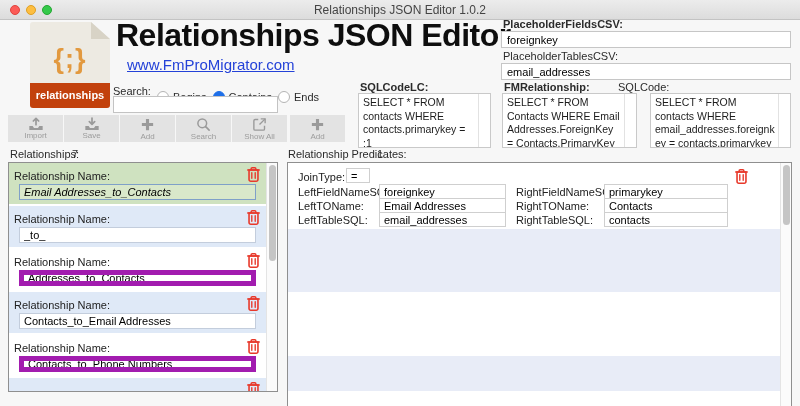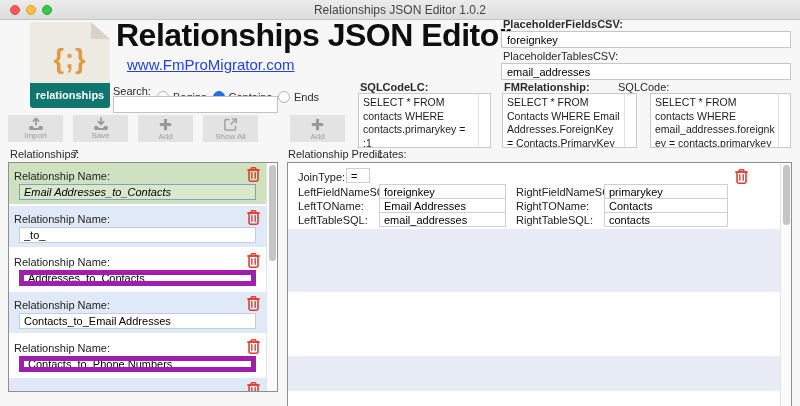--- a/index.html
+++ b/index.html
@@ -18,42 +18,42 @@
                font-size:12px; color:#444; }
 
   
   .file-icon { position:absolute; left:30px; top:22px; width:80px; height:86px; }
   .file-page { position:absolute; inset:0; background:#edeae2; border-radius:3px;
                clip-path:polygon(0 0, 76% 0, 100% 20%, 100% 100%, 0 100%); }
   .file-fold { position:absolute; right:0; top:0; width:19px; height:17px;
                background:#d8d3c6; clip-path:polygon(0 0, 100% 100%, 0 100%); }
   .file-glyph { position:absolute; top:22px; left:0; width:100%; text-align:center;
                 color:#e2993f; font-size:27px; font-weight:bold; letter-spacing:1px; }
-  .file-band { position:absolute; bottom:0; left:0; width:100%; height:25px; background:#0f766e;
+  .file-band { position:absolute; bottom:0; left:0; width:100%; height:25px; background:#c2410c;
                border-radius:0 0 3px 3px; color:#fff; font-size:11px; font-weight:bold;
                text-align:center; line-height:25px; }
   .app-title { position:absolute; left:116px; top:17px; font-size:32px; font-weight:bold;
                color:#0e0e0e; letter-spacing:-0.5px; white-space:nowrap; }
   .app-link { position:absolute; left:127px; top:56px; font-size:15px; color:#2442d8;
               text-decoration:underline; }
 
   
   .search-row { position:absolute; left:113px; top:79px; display:flex; align-items:center;
                 gap:6px; font-size:11px; color:#2b2b2b; }
   .radio { display:inline-block; width:12px; height:12px; border-radius:50%; background:#fff;
            border:1px solid #b4b4b4; position:relative; }
   .radio.checked { background:#1e6fe8; border-color:#1e6fe8; }
   .radio.checked::after { content:""; position:absolute; left:4px; top:4px; width:4px; height:4px;
            border-radius:50%; background:#fff; }
   .radio-opt { display:flex; align-items:center; gap:4px;margin-top:12px; }
   .search-input { position:absolute; left:113px; top:96px; width:165px; height:17px;
                   border:1px solid #c3c3c3; background:#fff; font-size:11px; padding:0 4px; }
 
   
-  .toolbar { position:absolute; left:8px; top:115px; display:flex; gap:10px; }
+  .toolbar { position:absolute; left:8px; top:115px; display:flex; gap:1px; }
   .tb-btn { width:55px; height:27px; background:#e3e3e3; display:flex; flex-direction:column;
             align-items:center; justify-content:center; gap:0; cursor:default; }
   .tb-btn svg { display:block; }
   .tb-label { font-size:8px; color:#9c9c9c; line-height:9px; }
   .toolbar2 { position:absolute; left:290px; top:115px; }
 
   
   .hdr { position:absolute; font-size:11px; color:#2a2a2a; }
 
   
@@ -156,20 +156,27 @@
       <span class="tb-label">Save</span>
     </div>
     <div class="tb-btn">
       <svg width="15" height="15" viewBox="0 0 24 24">
         <path d="M12 3v18M3 12h18" stroke="#9a9a9a" stroke-width="5"></path>
       </svg>
       <span class="tb-label">Add</span>
     </div>
     <div class="tb-btn">
       <svg width="15" height="15" viewBox="0 0 24 24">
+        <circle cx="10" cy="10" r="7" stroke="#9a9a9a" stroke-width="2.4" fill="none"></circle>
+        <path d="M15.5 15.5L21 21" stroke="#9a9a9a" stroke-width="2.6" stroke-linecap="round"></path>
+      </svg>
+      <span class="tb-label">Search</span>
+    </div>
+    <div class="tb-btn">
+      <svg width="15" height="15" viewBox="0 0 24 24">
         <path d="M10 4H5a2 2 0 0 0-2 2v13a2 2 0 0 0 2 2h13a2 2 0 0 0 2-2v-5" stroke="#9a9a9a" stroke-width="2.2" fill="none"></path>
         <path d="M14 3h7v7" stroke="#9a9a9a" stroke-width="2.2" fill="none"></path>
         <path d="M21 3l-9 9" stroke="#9a9a9a" stroke-width="2.2"></path>
       </svg>
       <span class="tb-label">Show All</span>
     </div>
   </div>
 
   <div class="toolbar2">
     <div class="tb-btn">

